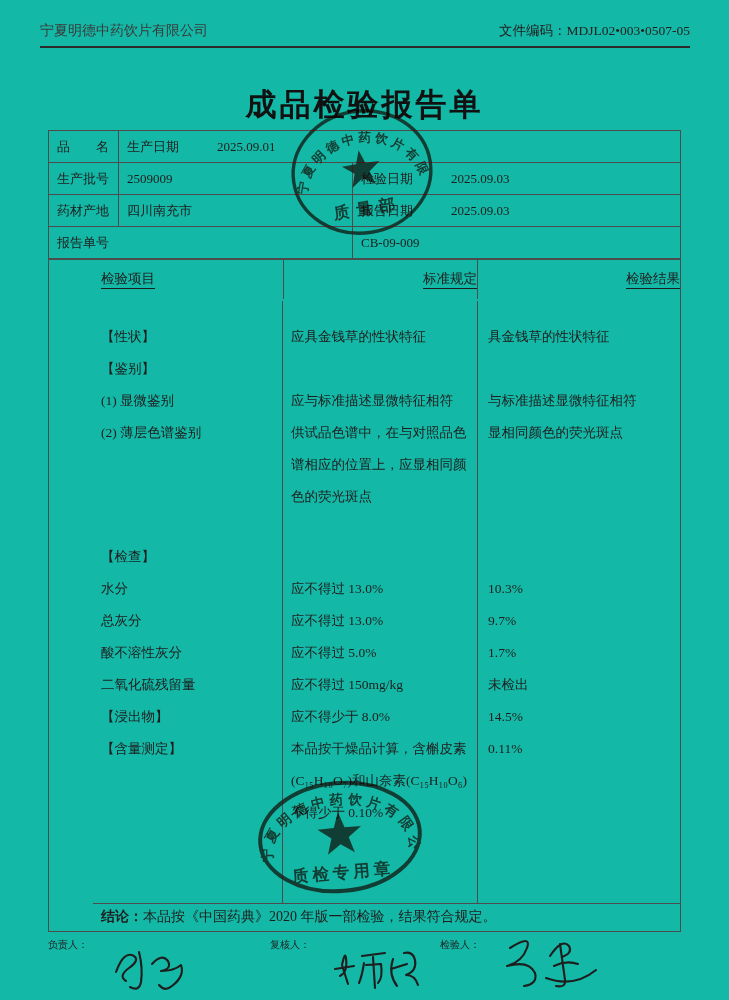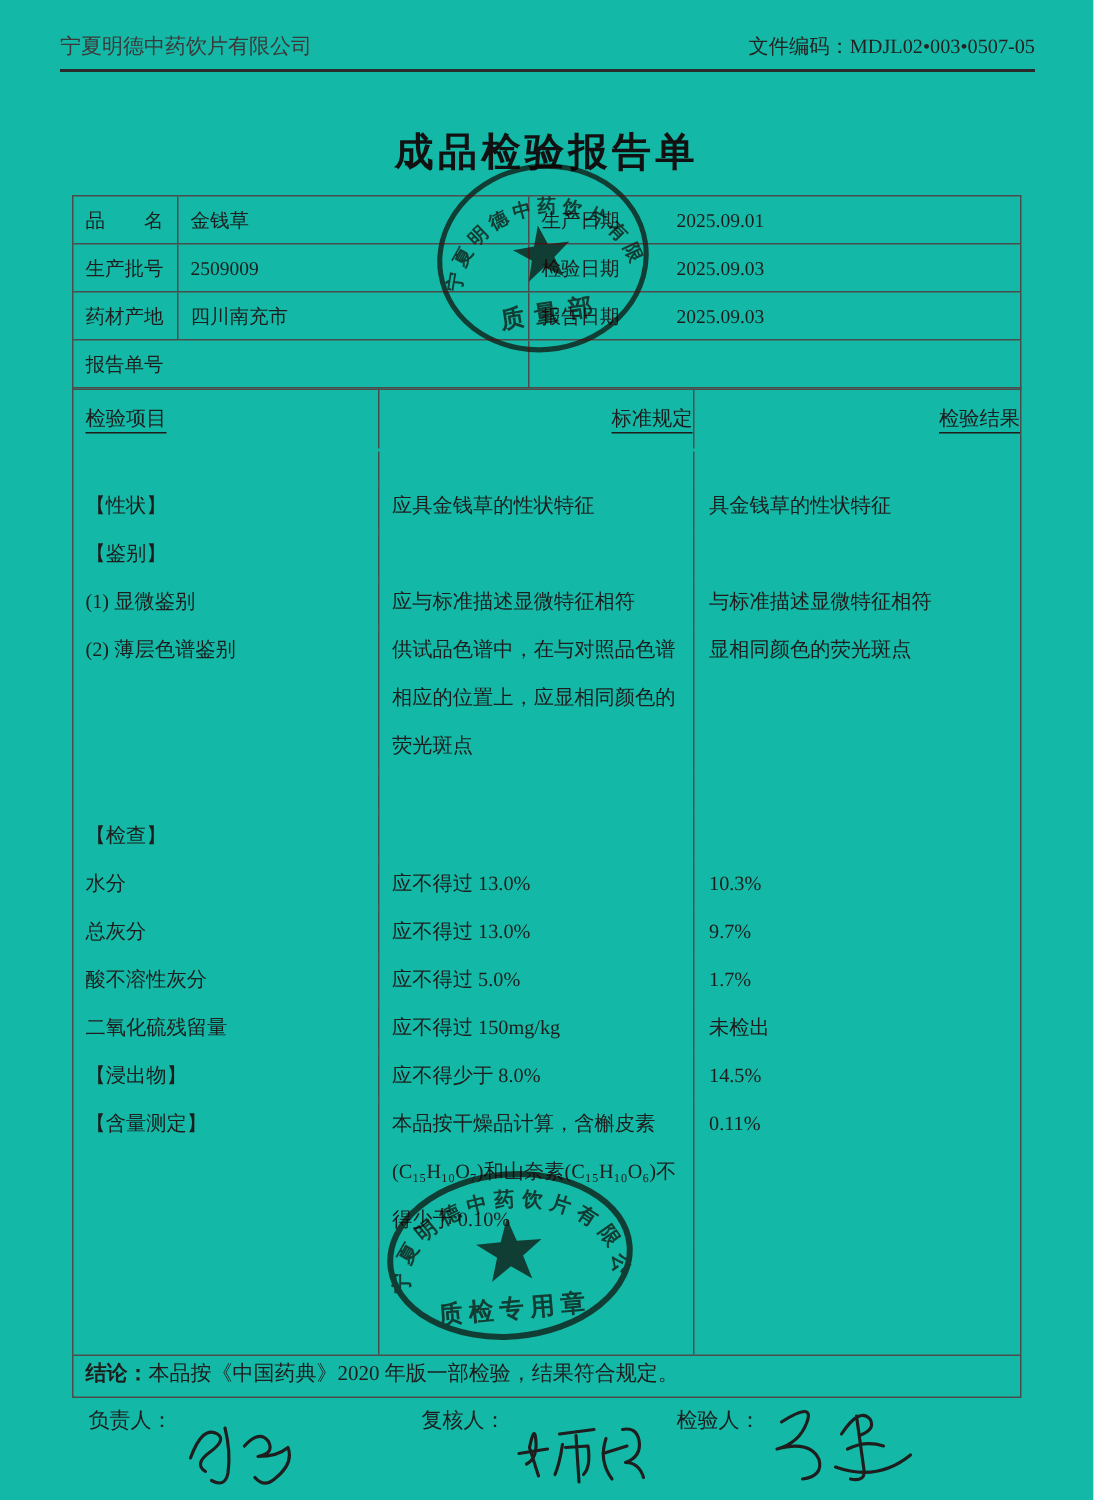--- a/index.html
+++ b/index.html
@@ -12,62 +12,62 @@
   .hdr{
     position:absolute;left:40px;top:22px;width:650px;
     display:flex;justify-content:space-between;align-items:flex-end;
     border-bottom:2.5px solid #2b2b2b;padding-bottom:6px;
     font-size:14px;color:#3a3a3a;
   }
   .hdr .code{font-size:13.5px;color:#222;}
   
   .title{
     position:absolute;left:0;top:84px;width:729px;text-align:center;
-    font-size:26px;font-weight:bold;letter-spacing:3px;color:#111;
+    font-size:31px;font-weight:bold;letter-spacing:3px;color:#111;
   }
   
   .info{
     position:absolute;left:48px;top:130px;width:633px;
     border:1px solid #4c4c4c;box-sizing:border-box;font-size:13px;
   }
   .irow{display:flex;height:32px;line-height:31px;border-bottom:1px solid #4c4c4c;box-sizing:border-box;}
-  .irow:last-child{border-bottom:none;flex-direction:column;}
+  .irow:last-child{border-bottom:none;}
   .ic{box-sizing:border-box;padding-left:8px;white-space:nowrap;overflow:hidden;}
   .ic.br{border-right:1px solid #4c4c4c;}
   .ic.lab{width:70px;}
   .ic.val{width:234px;}
   .ic.right{flex:1;display:flex;}
   .ic .dlab{width:90px;}
   .ic.wide{width:304px;}
   
   .mtab{
     position:absolute;left:48px;top:258px;width:633px;height:674px;
     border:1px solid #4c4c4c;box-sizing:border-box;font-size:13.5px;
-    display:flex;flex-direction:column;
+    display:flex;flex-direction:column;padding-left:44px;
   }
   .mrow{display:flex;box-sizing:border-box;}
   .mc{box-sizing:border-box;line-height:32px;}
   .mc1{width:205px;border-right:1px solid #4c4c4c;padding-left:8px;}
   .mc2{width:210px;border-right:1px solid #4c4c4c;padding:0 8px;}
   .mc3{width:218px;padding-left:10px;}
   .mhead{height:42px;align-items:flex-start;}
   .mhead .mc{line-height:40px;}
   .mhead .hd{text-decoration:underline;text-underline-offset:5px;}
   .mhead .mc2,.mhead .mc3{text-align:right;padding:0;}
   .h20{height:20px;}.h28{height:28px;}
   .h32{height:32px;}
   .h96{height:96px;justify-content:flex-end;}
   .fill{flex:1;}
   .conc{
     border-top:1px solid #4c4c4c;height:27px;line-height:26px;
     padding-left:8px;font-size:14px;white-space:nowrap;
   }
   .conc b{font-weight:bold;}
   
-  .sigrow{position:absolute;left:48px;top:938px;width:633px;height:60px;font-size:14px;margin-left:11px;}
+  .sigrow{position:absolute;left:48px;top:938px;width:633px;height:60px;font-size:10px;}
   .siglab{position:absolute;top:0;white-space:nowrap;}
   .sig{position:absolute;}
   .sig path{fill:none;stroke:#1e1e1e;stroke-width:2.1;stroke-linecap:round;stroke-linejoin:round;}
   
   .stamp{position:absolute;mix-blend-mode:multiply;opacity:.85;pointer-events:none;}
   .stamp text{font-family:"Liberation Serif","DejaVu Serif",serif;font-weight:bold;}
 </style>
 </head>
 <body>
 
@@ -76,21 +76,20 @@
   <div class="hdr">
     <span>宁夏明德中药饮片有限公司</span>
     <span class="code">文件编码：MDJL02•003•0507-05</span>
   </div>
 
   <div class="title">成品检验报告单</div>
 
   <div class="info">
     <div class="irow">
       <div class="ic lab br">品　　名</div>
-      <div class="ic val br">金钱草</div>
       <div class="ic right">
         <span class="dlab">生产日期</span>
         <span>2025.09.01</span>
       </div>
     </div>
     <div class="irow">
       <div class="ic lab br">生产批号</div>
       <div class="ic val br">2509009</div>
       <div class="ic right">
         <span class="dlab">检验日期</span>

